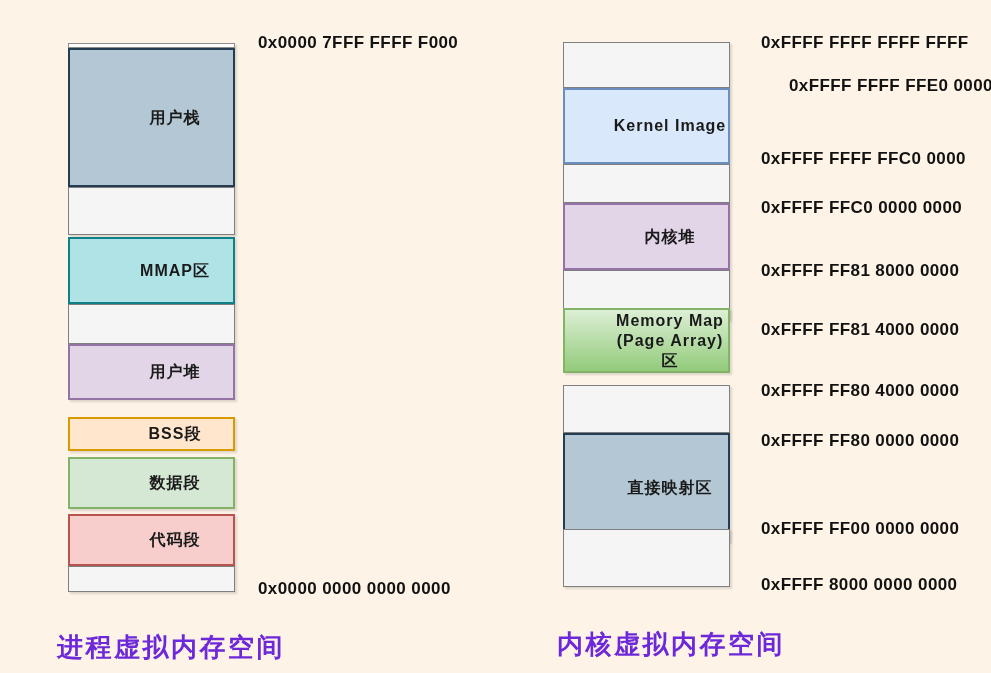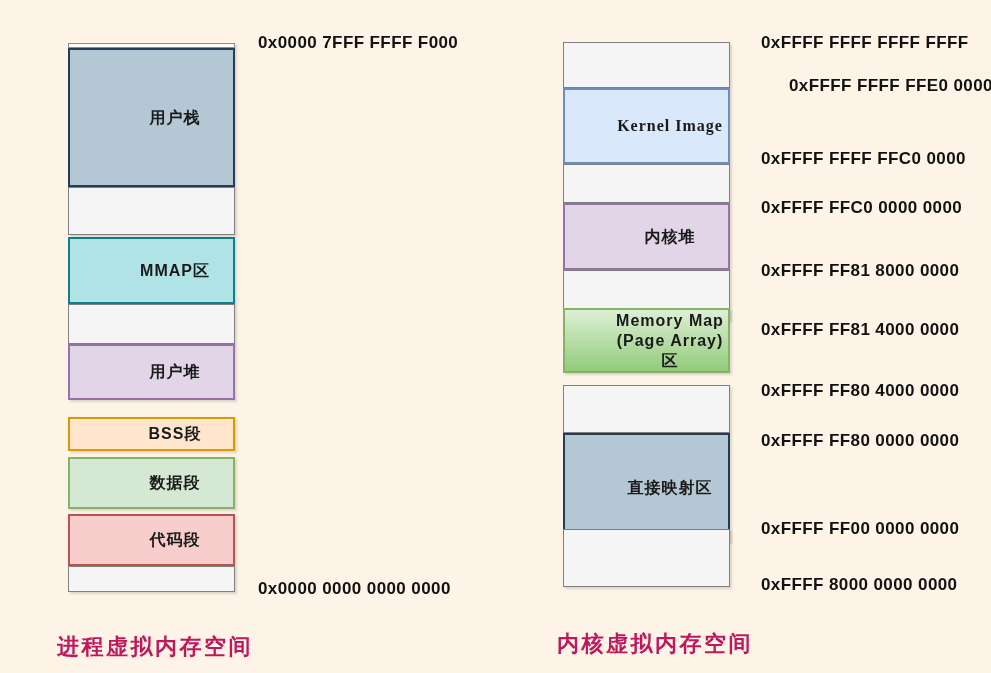--- a/index.html
+++ b/index.html
@@ -32,23 +32,23 @@
     font-weight: bold;
     font-size: 17px;
     line-height: 20px;
     color: #121212;
     letter-spacing: 0.4px;
     white-space: nowrap;
   }
   .caption {
     position: absolute;
     font-weight: bold;
-    font-size: 22px;
+    font-size: 26px;
     line-height: 26px;
-    color: #be185d;
+    color: #6d28d9;
     letter-spacing: 2.5px;
     white-space: nowrap;
   }
 </style>
 </head>
 <body>
 
 <div id="canvas" style="background: rgb(253, 244, 231);">
     <div class="block" style="left: 68px; top: 43px; width: 167px; height: 5px; background: rgb(253, 253, 253); border: 1px solid rgb(140, 140, 140);"></div>
     <div class="block" style="left: 68px; top: 48px; width: 167px; height: 139px; background: rgb(180, 199, 212); border: 2px solid rgb(36, 61, 82);"><span>用户栈</span></div>
@@ -57,21 +57,21 @@
     <div class="block" style="left: 68px; top: 304px; width: 167px; height: 40px; background: rgb(245, 245, 245); border: 1px solid rgb(127, 127, 127);"></div>
     <div class="block" style="left: 68px; top: 344px; width: 167px; height: 56px; background: rgb(225, 213, 231); border: 2px solid rgb(150, 115, 166);"><span>用户堆</span></div>
     <div class="block" style="left: 68px; top: 417px; width: 167px; height: 34px; background: rgb(255, 230, 204); border: 2px solid rgb(215, 155, 0);"><span>BSS段</span></div>
     <div class="block" style="left: 68px; top: 457px; width: 167px; height: 52px; background: rgb(213, 232, 212); border: 2px solid rgb(130, 179, 102);"><span>数据段</span></div>
     <div class="block" style="left: 68px; top: 514px; width: 167px; height: 52px; background: rgb(248, 206, 204); border: 2px solid rgb(184, 84, 80);"><span>代码段</span></div>
     <div class="block" style="left: 68px; top: 566px; width: 167px; height: 26px; background: rgb(245, 245, 245); border: 1px solid rgb(127, 127, 127);"></div>
     <div class="addr" style="left: 258px; top: 33px;">0x0000 7FFF FFFF F000</div>
     <div class="addr" style="left: 258px; top: 579px;">0x0000 0000 0000 0000</div>
     <div class="caption" style="left: 57px; top: 634px;">进程虚拟内存空间</div>
     <div class="block" style="left: 563px; top: 42px; width: 167px; height: 46px; background: rgb(245, 245, 245); border: 1px solid rgb(127, 127, 127);"></div>
-    <div class="block" style="left: 563px; top: 88px; width: 167px; height: 76px; background: rgb(218, 232, 252); border: 2px solid rgb(108, 142, 191); font-family: Liberation Serif, serif;"><span>Kernel Image</span></div>
+    <div class="block" style="left: 563px; top: 88px; width: 167px; height: 76px; background: rgb(218, 232, 252); border: 2px solid rgb(108, 142, 191);"><span>Kernel Image</span></div>
     <div class="block" style="left: 563px; top: 164px; width: 167px; height: 39px; background: rgb(245, 245, 245); border: 1px solid rgb(127, 127, 127);"></div>
     <div class="block" style="left: 563px; top: 203px; width: 167px; height: 67px; background: rgb(225, 213, 231); border: 2px solid rgb(150, 115, 166);"><span>内核堆</span></div>
     <div class="block" style="left: 563px; top: 270px; width: 167px; height: 50px; background: rgb(245, 245, 245); border: 1px solid rgb(127, 127, 127);"></div>
     <div class="block" style="left: 563px; top: 308px; width: 167px; height: 65px; background: linear-gradient(rgb(220, 239, 213), rgb(147, 203, 123)); border: 2px solid rgb(130, 179, 102);"><span>Memory Map
 (Page Array)区</span></div>
     <div class="block" style="left: 563px; top: 385px; width: 167px; height: 48px; background: rgb(245, 245, 245); border: 1px solid rgb(127, 127, 127);"></div>
     <div class="block" style="left: 563px; top: 433px; width: 167px; height: 109px; background: rgb(180, 199, 212); border: 2px solid rgb(36, 61, 82);"><span>直接映射区</span></div>
     <div class="block" style="left: 563px; top: 529px; width: 167px; height: 58px; background: rgb(245, 245, 245); border: 1px solid rgb(127, 127, 127);"></div>
     <div class="addr" style="left: 761px; top: 33px;">0xFFFF FFFF FFFF FFFF</div>
     <div class="addr" style="left: 761px; top: 76px; margin-left: 28px;">0xFFFF FFFF FFE0 0000</div>

